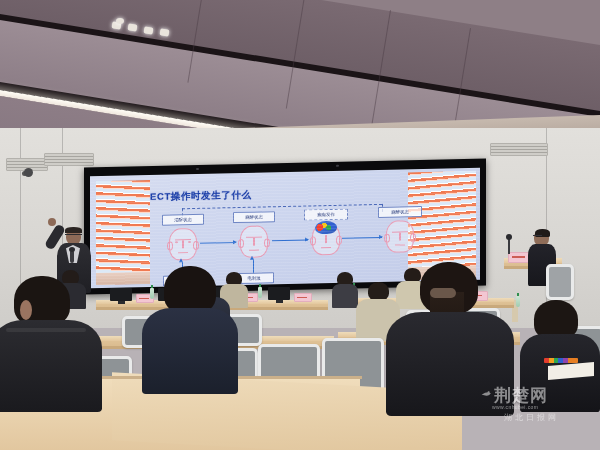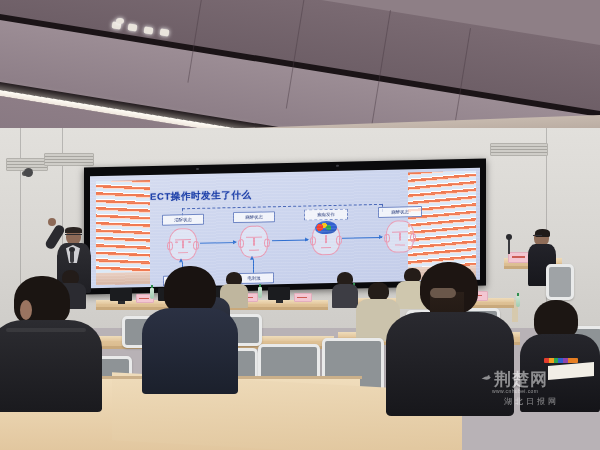--- a/index.html
+++ b/index.html
@@ -92,21 +92,21 @@
   .person{position:absolute;}
   .namecard{position:absolute;background:#f3c6d2;border:1px solid #e3aebd;border-radius:1px;}
   .namecard:after{content:"";position:absolute;left:12%;top:38%;width:60%;height:18%;background:#c0392b;opacity:.75;}
   .bottle{position:absolute;width:4px;height:11px;border-radius:1px 1px 2px 2px;
     background:linear-gradient(180deg,#cfe6d4,#9fcbb0);}
   .bottle:before{content:"";position:absolute;left:1px;top:-3px;width:2px;height:3px;background:#2f8f4e;}
   .monitor{position:absolute;background:#1b1c1f;border-radius:1px;}
   .monitor:after{content:"";position:absolute;left:50%;bottom:-3px;width:7px;height:3px;margin-left:-3.5px;background:#2a2b2e;}
 
   
-  #watermark{right:8px;bottom:40px;width:112px;height:42px;opacity:.5;}
+  #watermark{right:8px;bottom:24px;width:112px;height:42px;opacity:.5;}
   #watermark .wm-main{position:absolute;left:14px;top:0px;color:#fff;font-size:17px;font-weight:bold;
      letter-spacing:1px;text-shadow:0 1px 2px rgba(0,0,0,.6);white-space:nowrap;}
   #watermark .wm-url{position:absolute;left:12px;top:20px;color:#fff;font-size:5px;letter-spacing:.4px;white-space:nowrap;}
   #watermark .wm-sub{position:absolute;left:24px;top:28px;color:#fff;font-size:8px;letter-spacing:3px;white-space:nowrap;}
   #watermark .wm-bird{position:absolute;left:0px;top:3px;width:14px;height:13px;color:#fff;}
 </style>
 </head>
 <body>
 
 <div id="stage">

